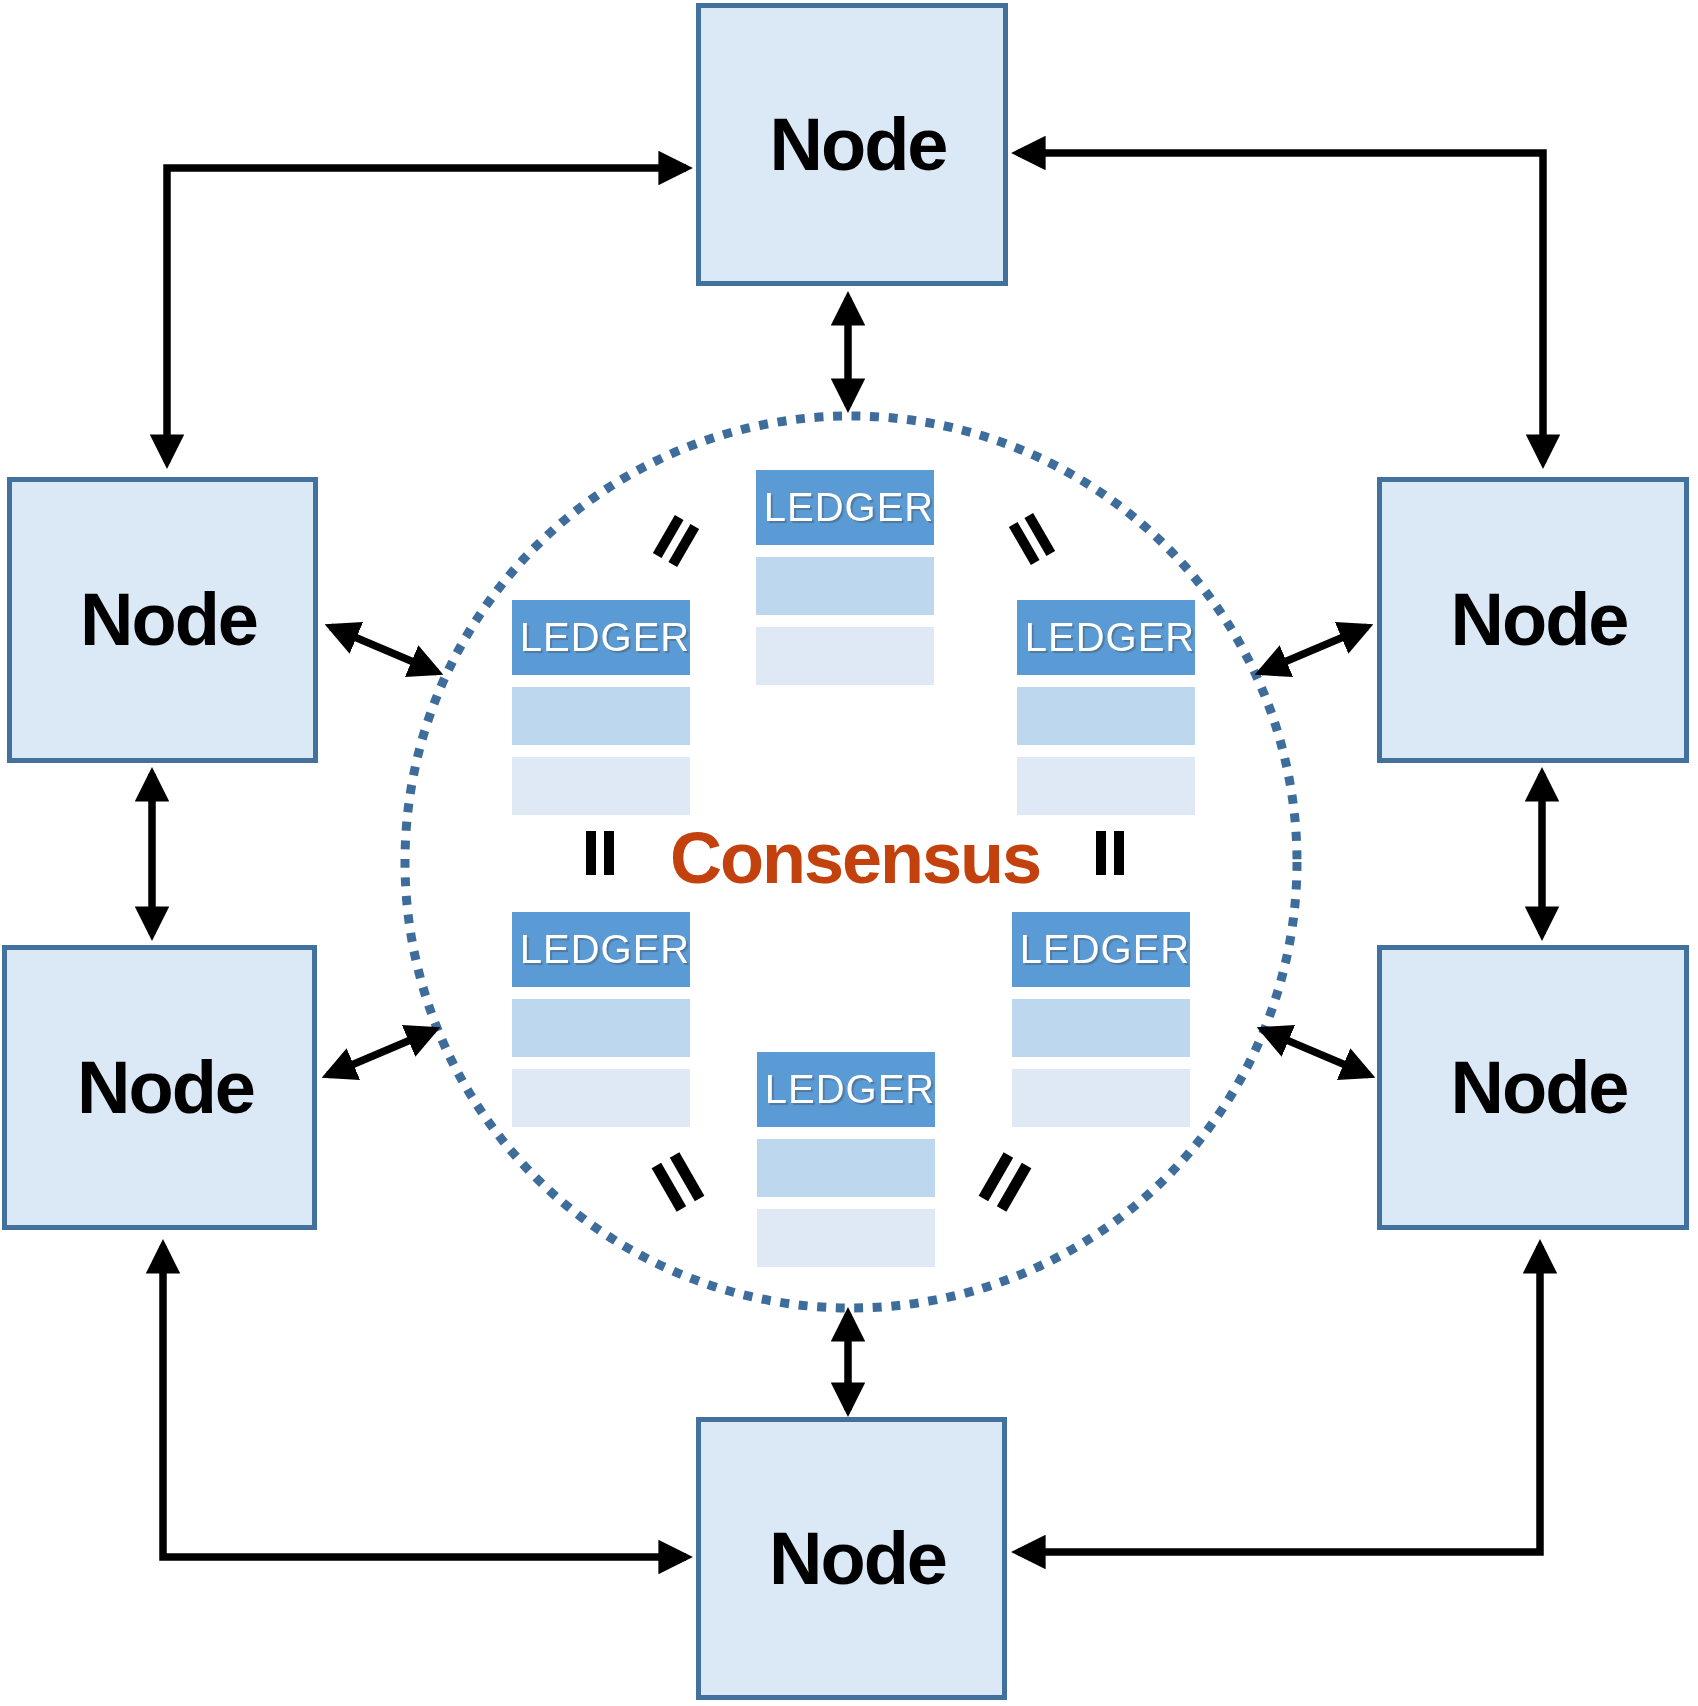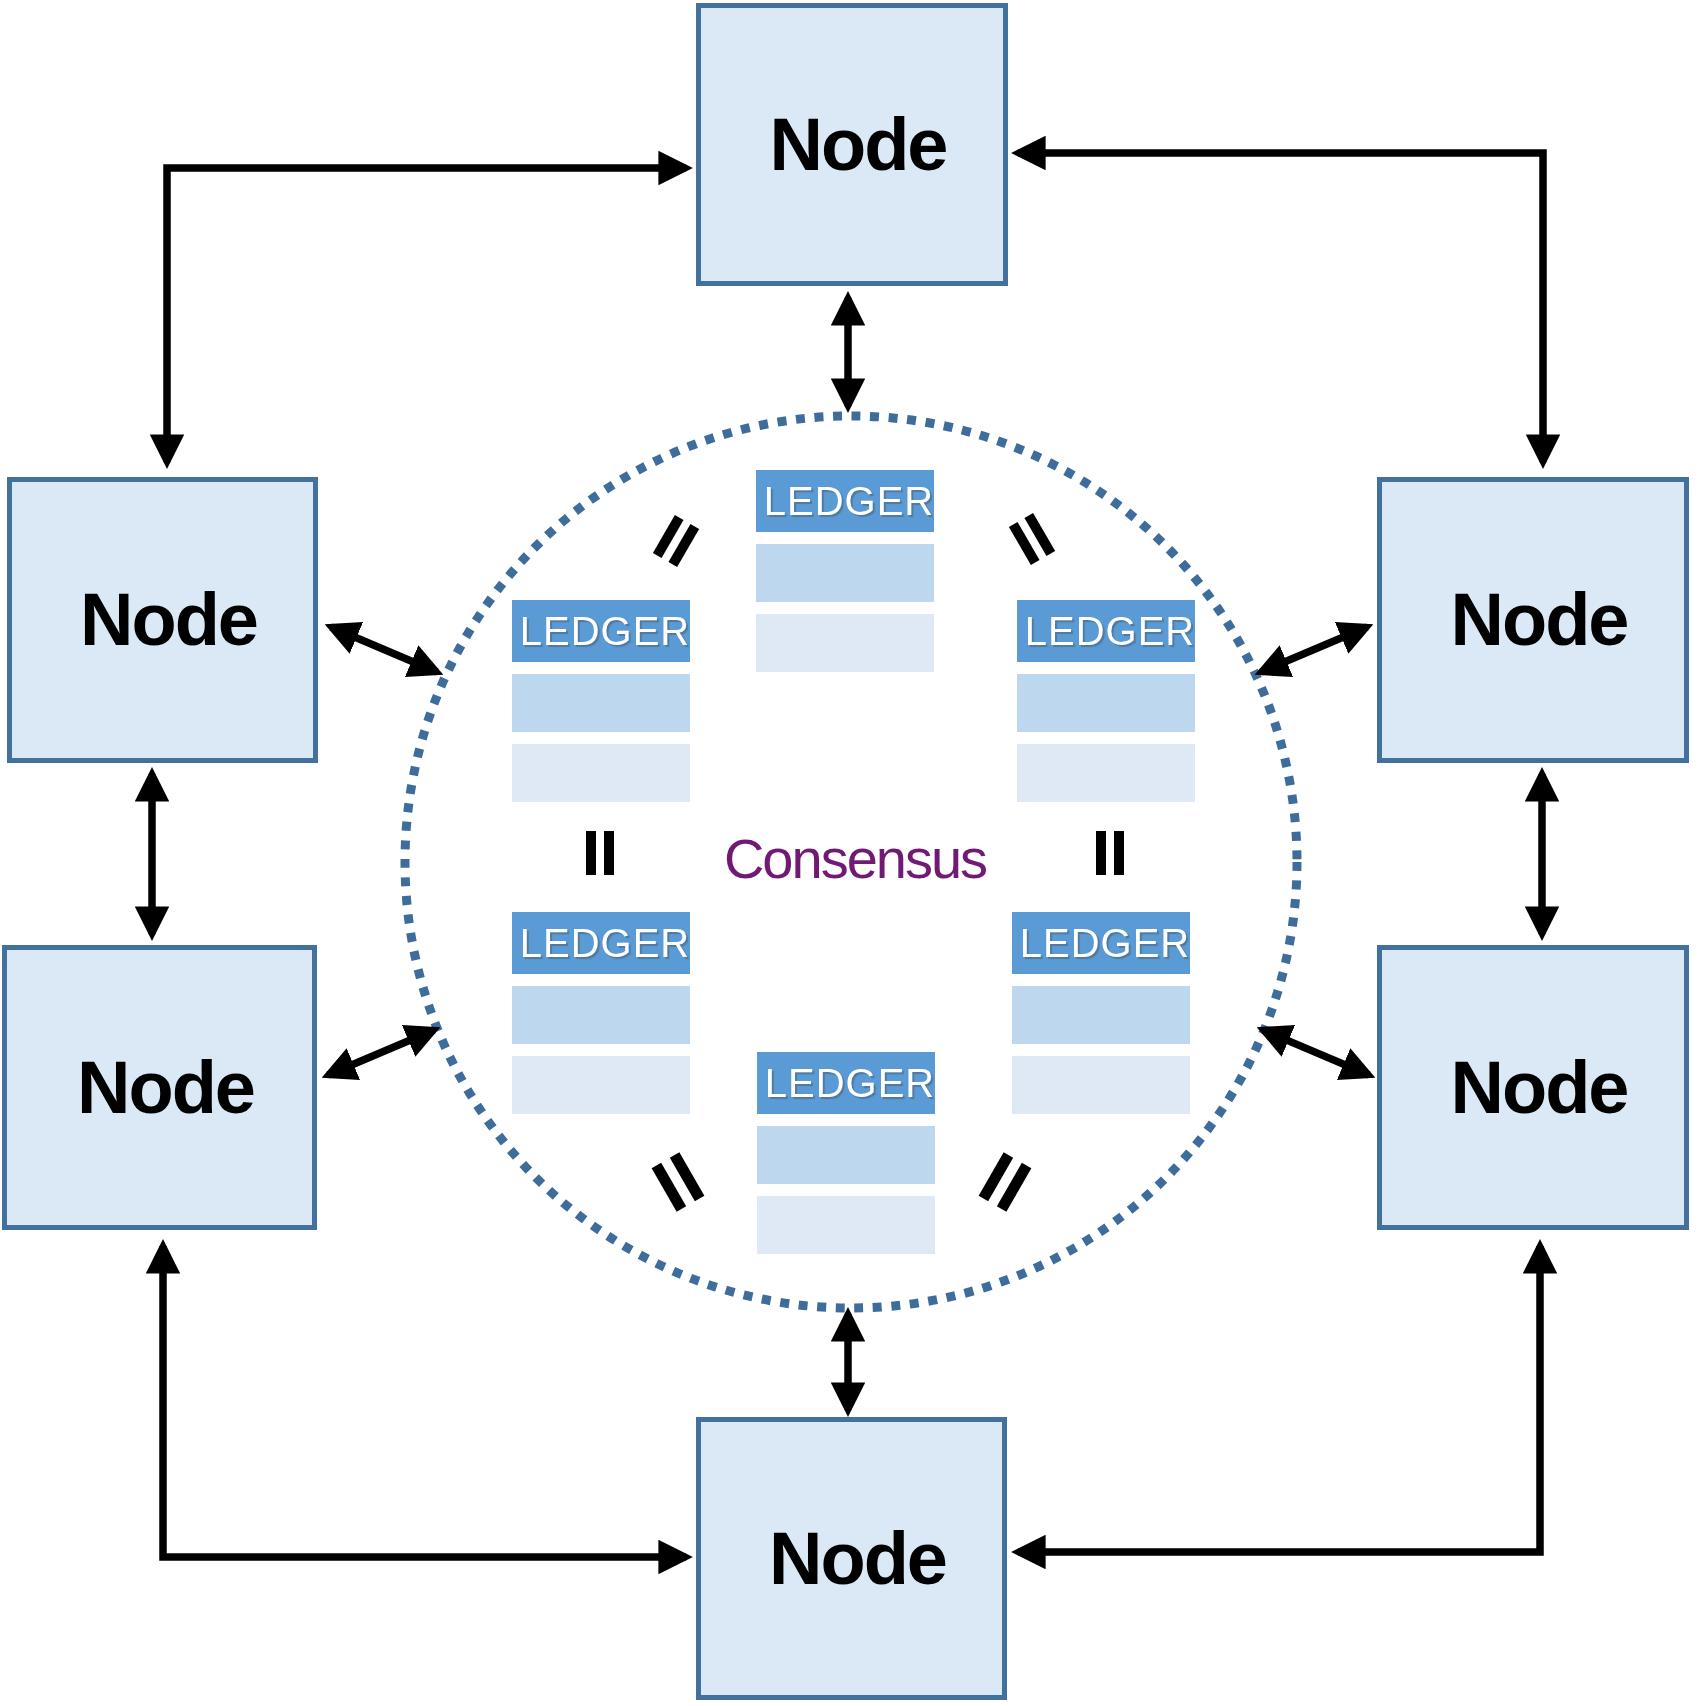--- a/index.html
+++ b/index.html
@@ -20,38 +20,38 @@
     box-sizing:border-box;
     padding-left:12px;
   }
   .node-label{
     font-size:74px;font-weight:bold;color:#000;
     letter-spacing:-2px;line-height:1;
   }
 
   .ledger{position:absolute;width:178px;display:flex;flex-direction:column;}
   .ledger-header{
-    height:62px;background:var(--ledger-header,#5b9bd5);
+    height:75px;background:var(--ledger-header,#5b9bd5);
     color:var(--ledger-text,#ffffff);
     display:flex;align-items:center;justify-content:center;
     font-size:40px;letter-spacing:1px;
     text-shadow:2px 2px 1px rgba(60,60,60,0.35);
     margin-bottom:12px;
     padding-left:8px;
   }
   .ledger-row{height:58px;margin-bottom:12px;}
   .ledger-row:last-child{margin-bottom:0;}
   .row-med{background:var(--ledger-row-medium,#bdd7ee);}
   .row-light{background:var(--ledger-row-light,#dee9f5);}
 
   .consensus-label{
     position:absolute;
     left:605px;top:820px;width:500px;height:76px;
     display:flex;align-items:center;justify-content:center;
-    font-size:56px;font-weight:normal;color:#701a75;letter-spacing:-2px;
+    font-size:72px;font-weight:bold;color:#c2410c;letter-spacing:-2px;
   }
 
   .eq{
     position:absolute;width:50px;height:32px;
     display:flex;flex-direction:column;justify-content:space-between;
   }
   .eq .bar{display:block;width:50px;height:11px;background:var(--arrow,#000);}
   .eq-tilt-small{width:44px;height:28px;}
   .eq-tilt-small .bar{width:44px;height:10px;}
 </style>

